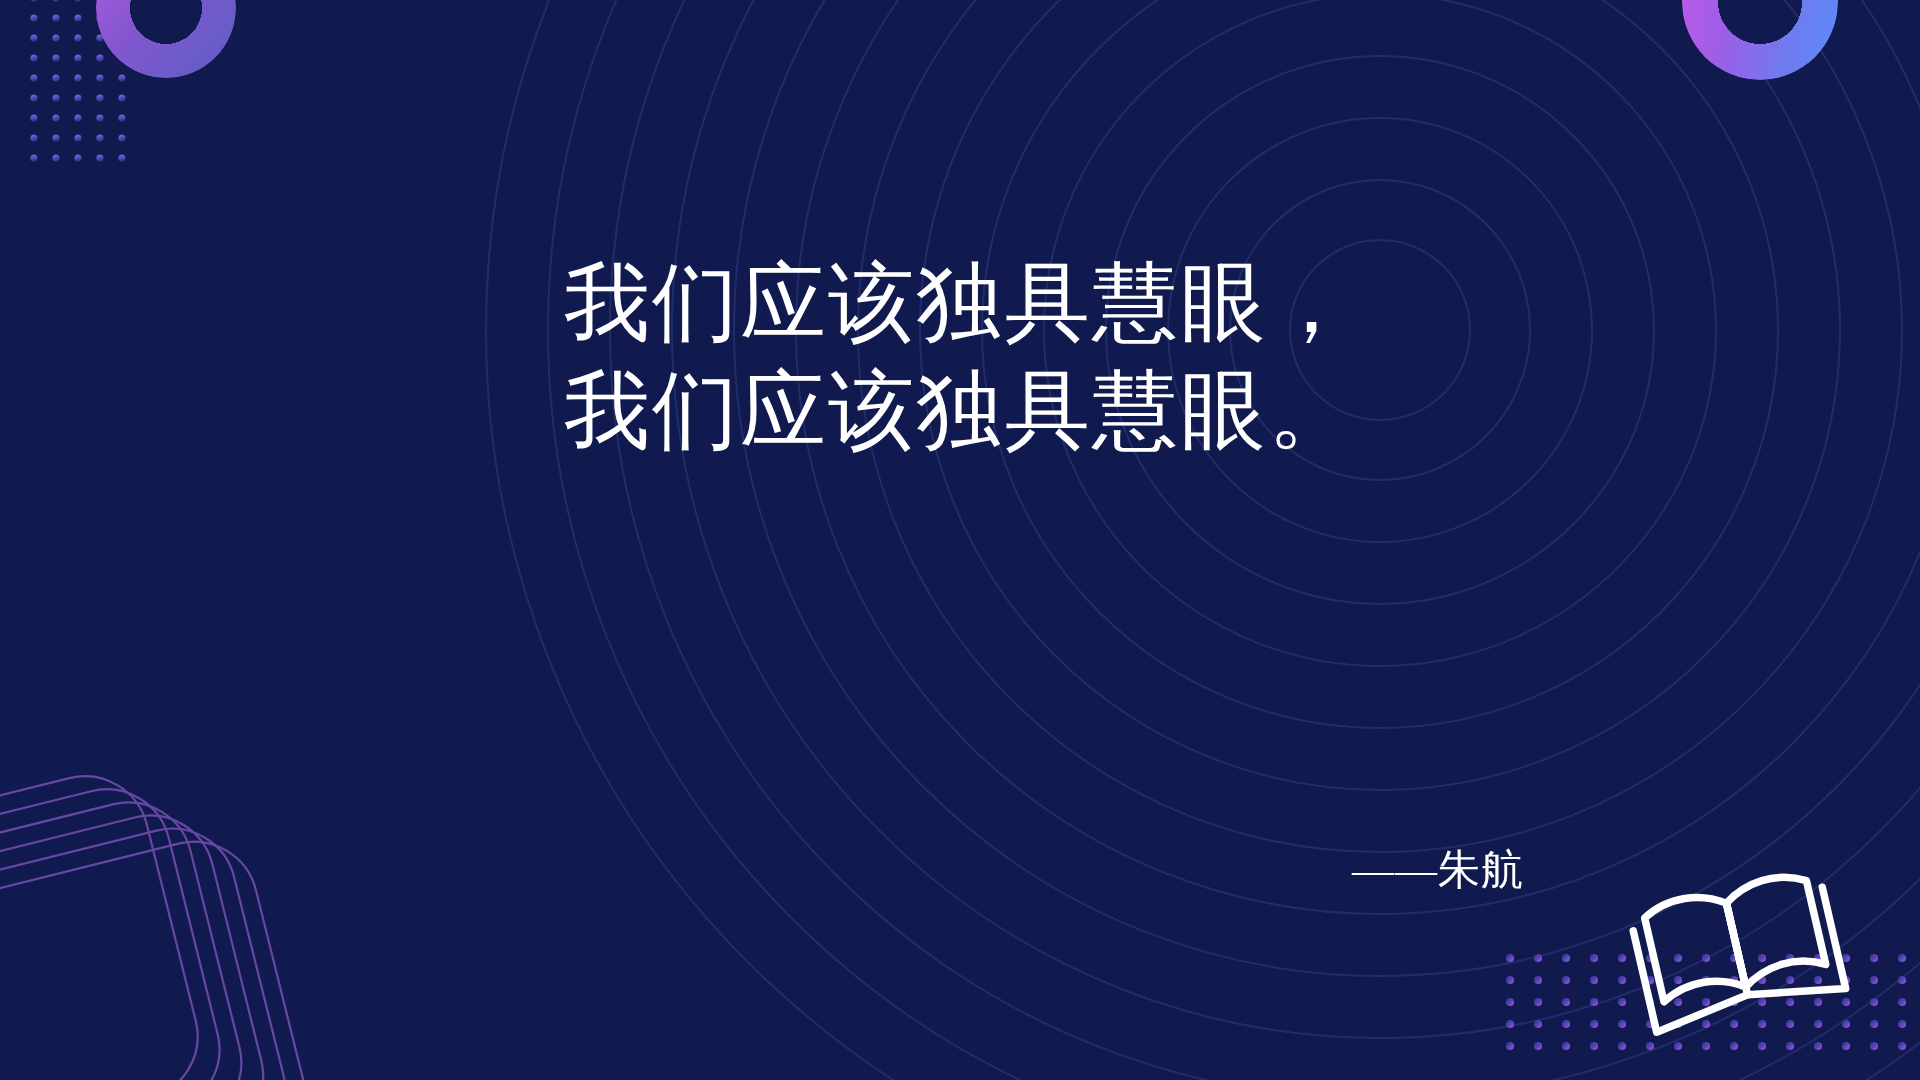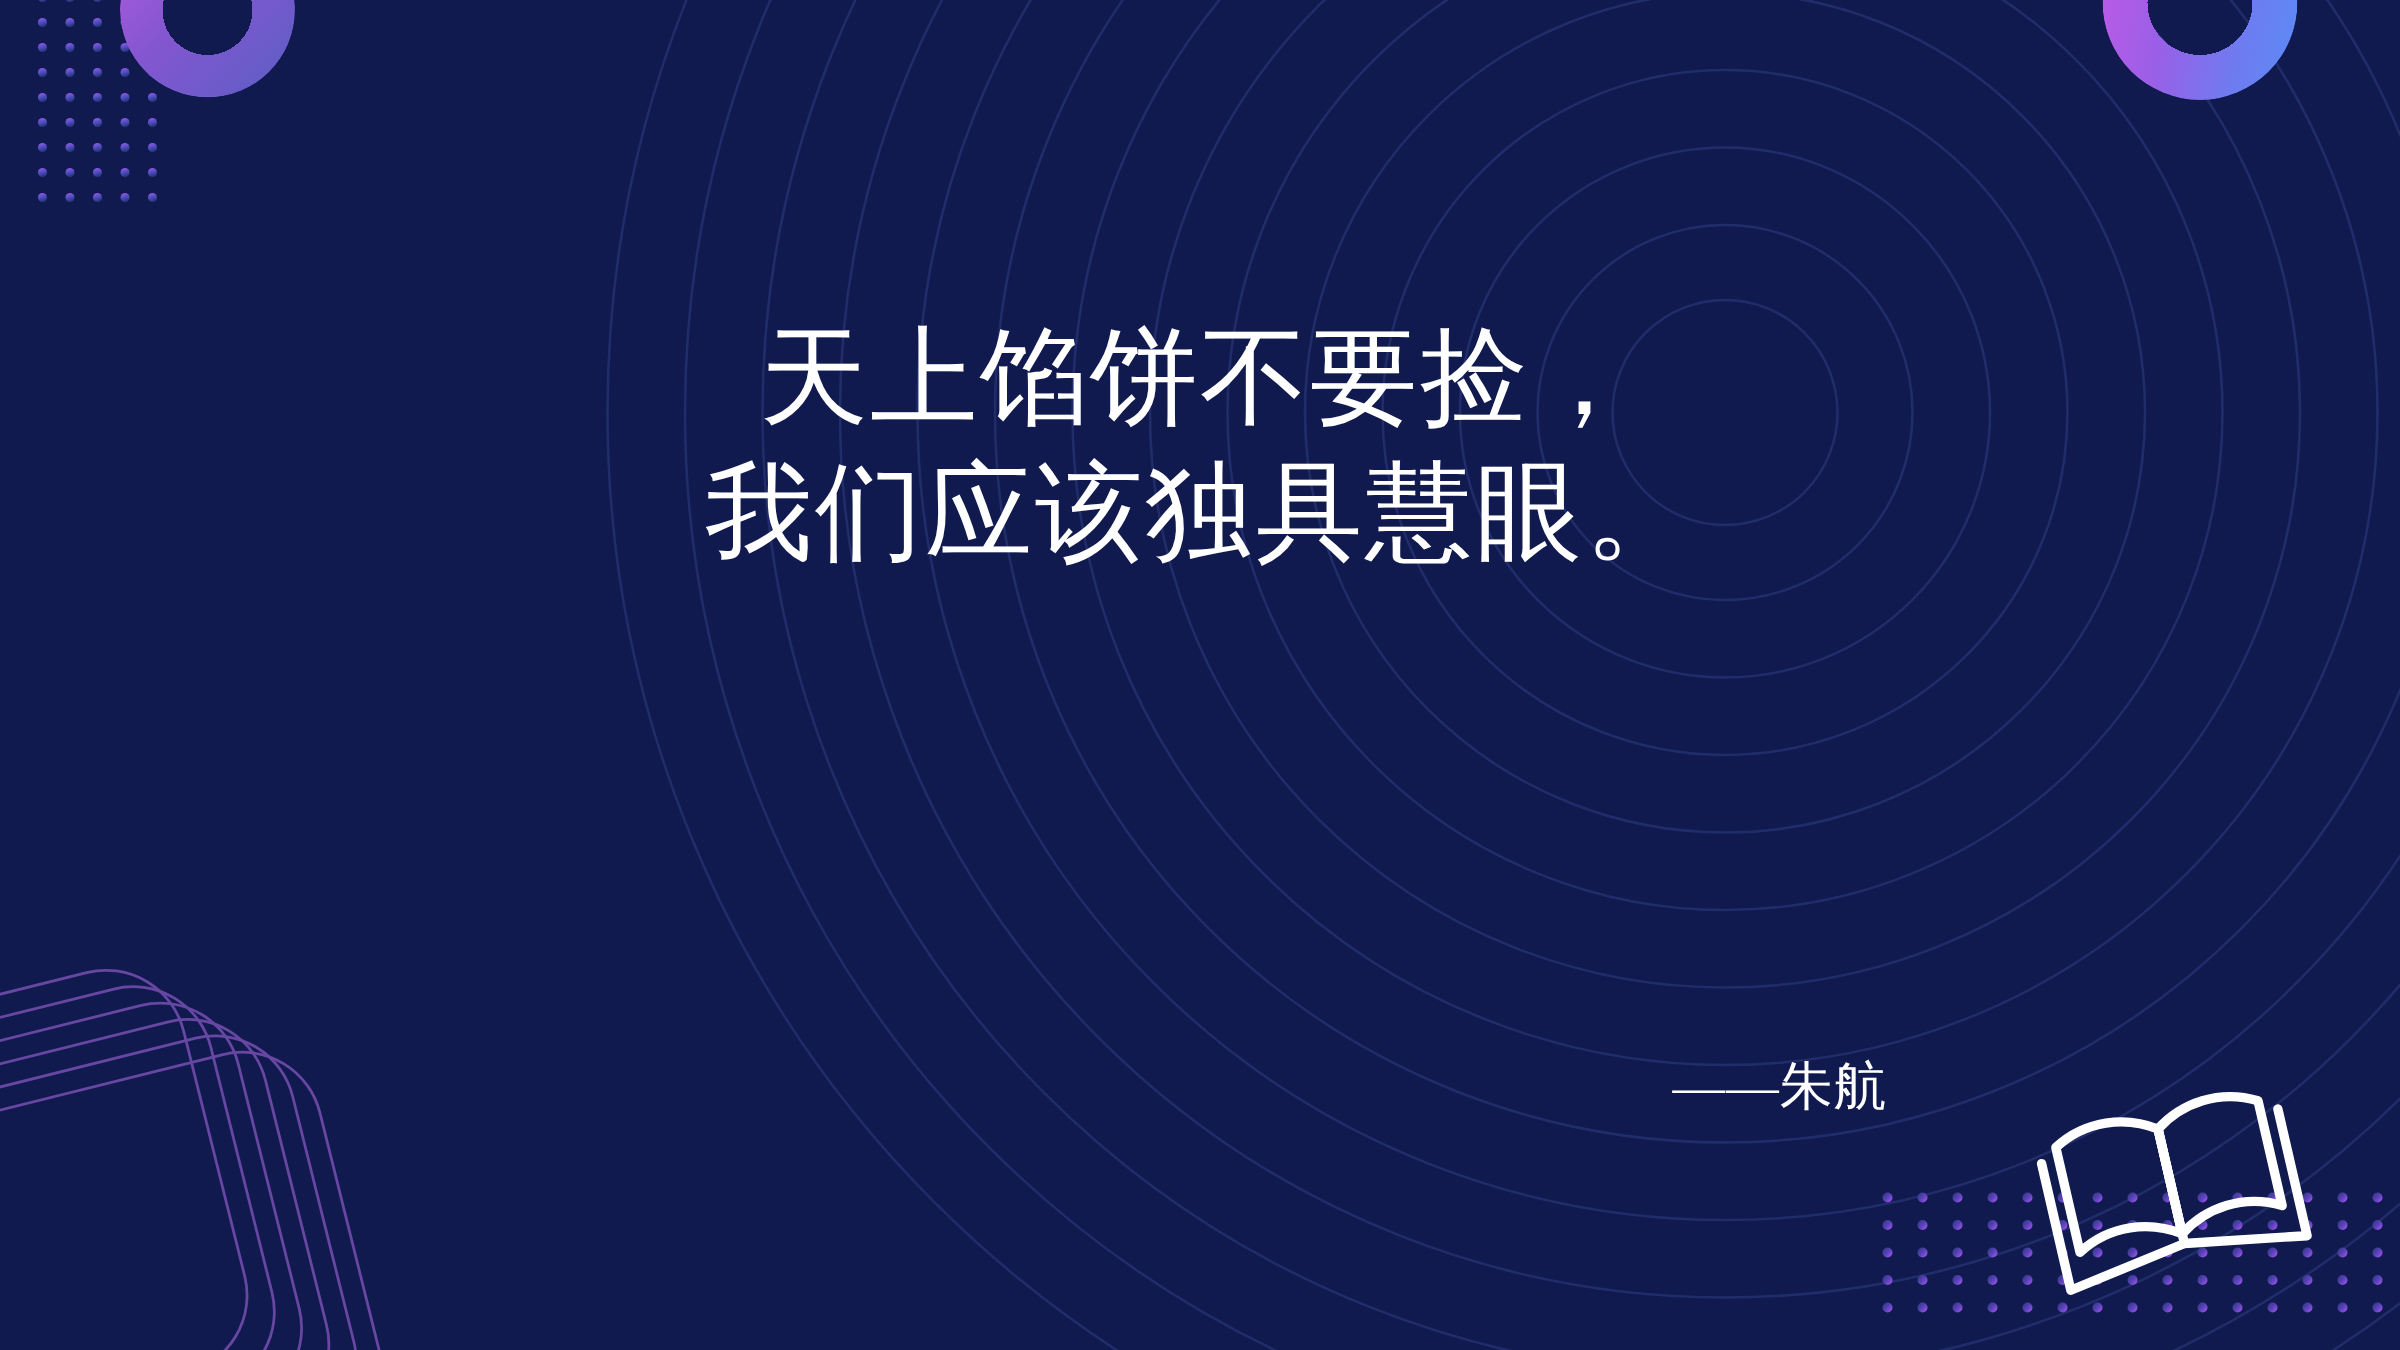--- a/index.html
+++ b/index.html
@@ -130,21 +130,21 @@
     font-size: 41px;
     line-height: 64px;
     letter-spacing: 1px;
     text-align: justify;
     text-justify: inter-character;
     white-space: normal;
   }
 
   #attribution {
     position: absolute;
-    left: 330px;
+    left: 344px;
     top: 840px;
     width: 1180px;
     text-align: right;
     color: #ffffff;
     font-family: "Liberation Serif", serif;
     font-size: 42px;
     line-height: 60px;
     letter-spacing: 1px;
   }
 </style>
@@ -349,21 +349,21 @@
         <path d="M22 34 C 50 18, 82 22, 105 38 L105 124 C 82 108, 50 104, 22 120 Z"></path>
 
         <path d="M188 34 C 160 18, 128 22, 105 38 L105 124 C 128 108, 160 104, 188 120 Z"></path>
       </g>
     </svg>
   </div>
 
   <div id="content">
 
     <div id="title-block">
-      <div class="title-line">天上馅饼不要捡，</div>
+      <div class="title-line">我们应该独具慧眼，</div>
       <div class="title-line">我们应该独具慧眼。</div>
     </div>
 
 
     <div id="attribution">——朱航</div>
 
   </div>
 </div>
 
 </body></html>

